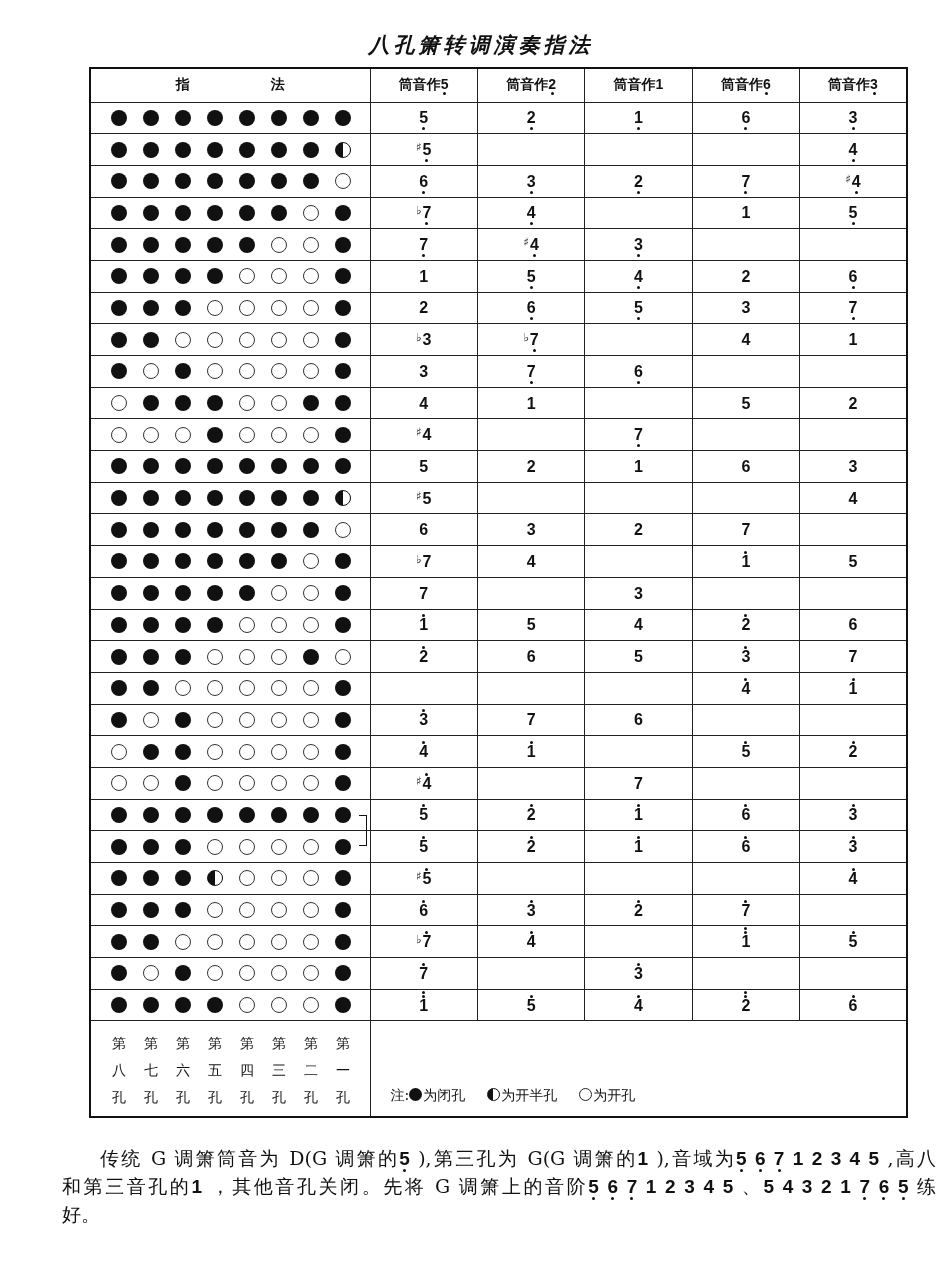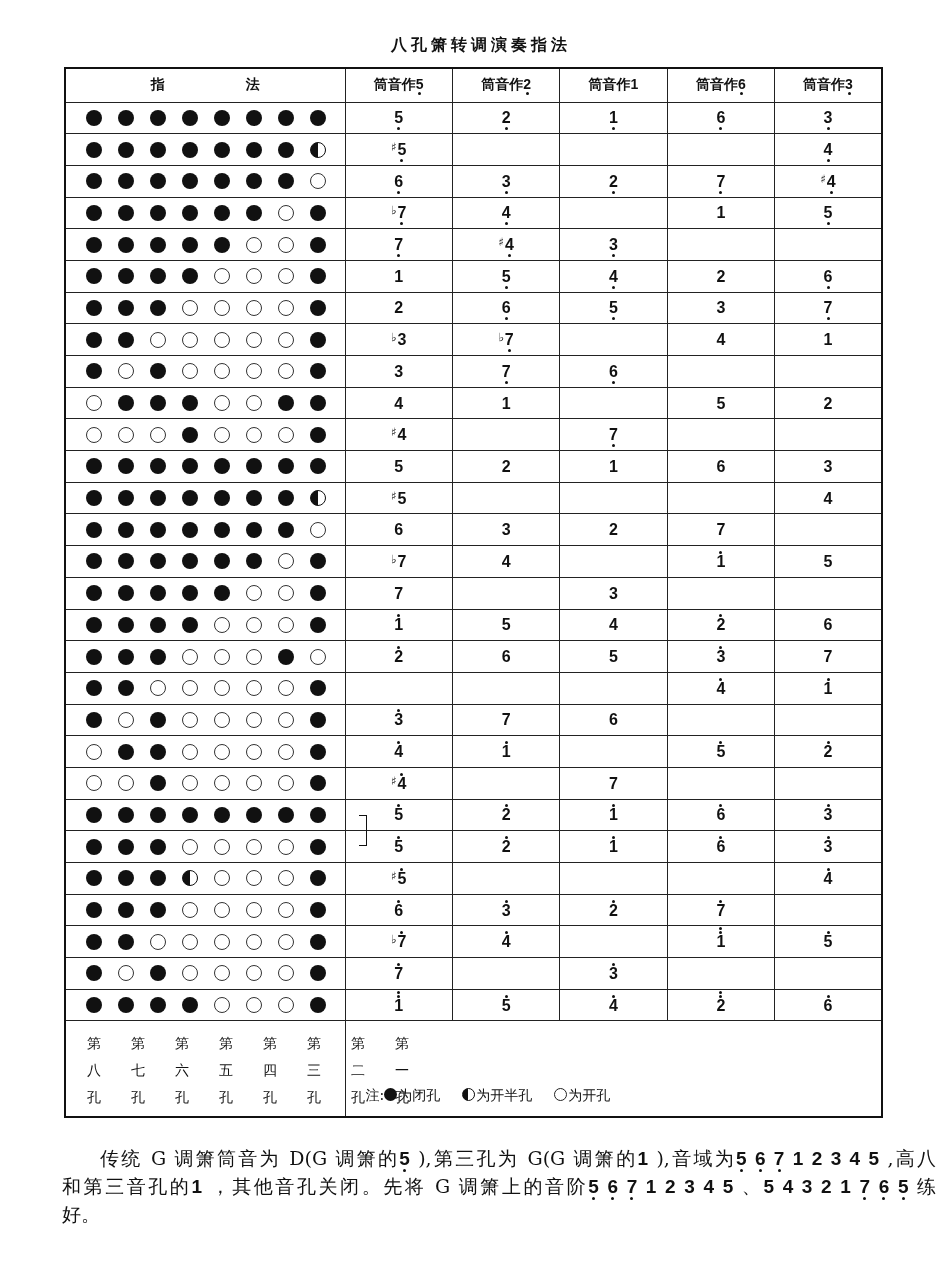--- a/index.html
+++ b/index.html
@@ -2,25 +2,25 @@
 <html><head>
 <meta charset="utf-8">
 <style>
   html, body { margin: 0; padding: 0; background: #ffffff; }
   body {
     width: 948px; height: 1280px; position: relative; overflow: hidden;
     color: #111; font-family: "DejaVu Serif", serif;
   }
   .title {
     position: absolute; left: 300px; top: 30px; width: 362px;
-    text-align: center; font-size: 16px; font-weight: bold;
-    letter-spacing: 4px; line-height: 30px;
+    text-align: center; font-size: 21px; font-weight: bold;
+    letter-spacing: 4px; line-height: 30px; font-style: italic;
   }
   .tbl {
-    position: absolute; left: 64px; top: 67px; width: 817px;
+    position: absolute; left: 89px; top: 67px; width: 817px;
     border-collapse: collapse; table-layout: fixed;
     border: 2.5px solid #111;
   }
   .tbl td, .tbl th {
     border: 1.5px solid #222; padding: 0; text-align: center; vertical-align: middle;
   }
   .tbl tr.hdr { height: 34px; }
   .tbl tr.row { height: 31.7px; }
   .tbl tr.legend-row { height: 96px; }
   .hdr th {
@@ -47,21 +47,21 @@
   .dot {
     position: absolute; left: 50%; width: 3px; height: 3px; margin-left: -1.5px;
     border-radius: 50%; background: #111;
   }
   .acc {
     font-family: "DejaVu Sans", sans-serif; font-weight: normal;
     font-size: 0.72em; vertical-align: 0.35em; margin-right: 1px;
   }
   
   td.labels { vertical-align: top; text-align: left; }
-  .hole-labels { display: flex; gap: 28px; padding-left: 20px; padding-top: 9px; }
+  .hole-labels { display: flex; gap: 16px; padding-left: 20px; padding-top: 9px; }
   .hole-label {
     width: 16px; flex: 0 0 16px; font-size: 14px; line-height: 27px;
     text-align: center; word-break: break-all;
   }
   td.note-cell { vertical-align: bottom; text-align: left; }
   .legend {
     padding-left: 20px; padding-bottom: 12px; font-size: 14px; line-height: 18px;
     display: flex; align-items: center;
   }
   .legend-item { display: inline-flex; align-items: center; margin-right: 22px; }

